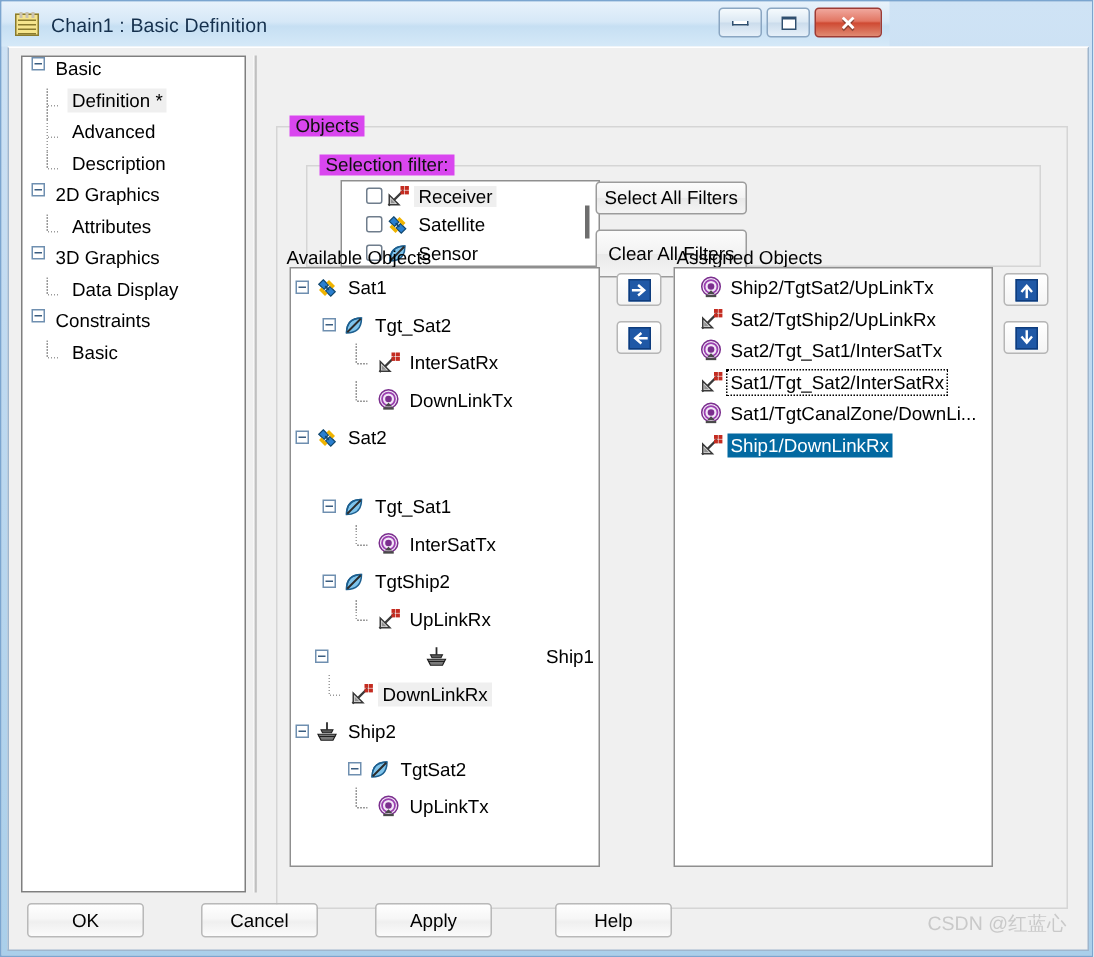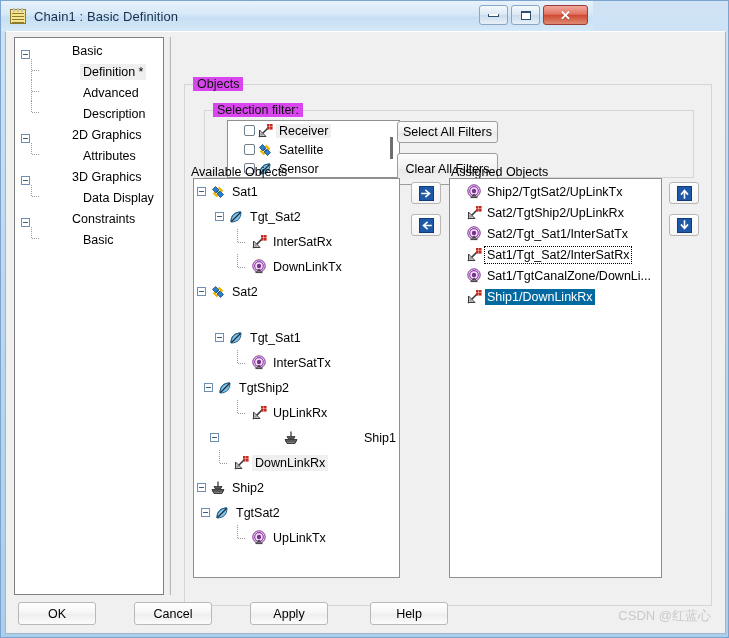--- a/index.html
+++ b/index.html
@@ -112,24 +112,23 @@
   }
   .splitter::after{
     content:"";
     position:absolute; left:3px; top:0; width:2px; height:558px;
     background:linear-gradient(90deg,#ffffff,#a0a0a0);
   }
   .tnode {
     position: relative;
     height: 21px;
     display: flex;
-    align-items: flex-end;
+    align-items: flex-start;
     font-size: 12.5px;
     white-space: nowrap;
-    gap: 35px;
   }
   .tbox {
     width: 9px; height: 9px;
     border: 1px solid #6f8fb0;
     background: #fff;
     position: relative;
     box-sizing: border-box;
     margin-right: 4px;
     flex: 0 0 auto;
   }
@@ -508,21 +507,21 @@
             <svg width="16" height="16" viewBox="0 0 16 16">
               <circle cx="8" cy="7" r="6.2" fill="#f2e6f7" stroke="#7b2f8e" stroke-width="1"></circle>
               <circle cx="8" cy="7" r="4.3" fill="none" stroke="#9b3fb0" stroke-width="1.2"></circle>
               <circle cx="8" cy="7" r="2.2" fill="#7b2f8e"></circle>
               <path d="M5.5 12 L8 9.5 L10.5 12 Z" fill="#4a4a4a"></path>
               <rect x="4.5" y="12.5" width="7" height="1.6" fill="#4a4a4a"></rect>
             </svg>
           </span>
           <span class="atext">InterSatTx</span>
         </div>
-        <div class="arow" style="padding-left: 10px;">
+        <div class="arow" style="padding-left: 21px;">
           <span class="tbox"></span>
           <span class="icn">
             <svg width="16" height="16" viewBox="0 0 16 16">
               <path d="M3 13 C3 6.5 6.5 3 13 3 C13 9.5 9.5 13 3 13 Z" fill="#7fc4ec" stroke="#1d5f8f" stroke-width="1"></path>
               <path d="M3 13 C3 6.5 6.5 3 13 3" fill="none" stroke="#1d5f8f" stroke-width="1"></path>
               <path d="M3.5 12.5 L12.5 3.5" stroke="#2b2b2b" stroke-width="1.3"></path>
             </svg>
           </span>
           <span class="atext">TgtShip2</span>
         </div>
@@ -573,21 +572,21 @@
           <span class="icn">
             <svg width="16" height="16" viewBox="0 0 16 16">
               <rect x="7.4" y="1.5" width="1.2" height="5" fill="#2b2b2b"></rect>
               <path d="M4 6.5 L12 6.5 L11 8.5 L5 8.5 Z" fill="#5a5a5a" stroke="#1f1f1f" stroke-width=".7"></path>
               <path d="M2 9.5 L14 9.5 L12 13.5 L4 13.5 Z" fill="#7a7a7a" stroke="#1f1f1f" stroke-width=".8"></path>
               <path d="M2.5 11 L13.5 11" stroke="#1f1f1f" stroke-width=".7"></path>
             </svg>
           </span>
           <span class="atext">Ship2</span>
         </div>
-        <div class="arow" style="padding-left: 7px;">
+        <div class="arow" style="padding-left: 38px;">
           <span class="tbox"></span>
           <span class="icn">
             <svg width="16" height="16" viewBox="0 0 16 16">
               <path d="M3 13 C3 6.5 6.5 3 13 3 C13 9.5 9.5 13 3 13 Z" fill="#7fc4ec" stroke="#1d5f8f" stroke-width="1"></path>
               <path d="M3 13 C3 6.5 6.5 3 13 3" fill="none" stroke="#1d5f8f" stroke-width="1"></path>
               <path d="M3.5 12.5 L12.5 3.5" stroke="#2b2b2b" stroke-width="1.3"></path>
             </svg>
           </span>
           <span class="atext">TgtSat2</span>
         </div>

